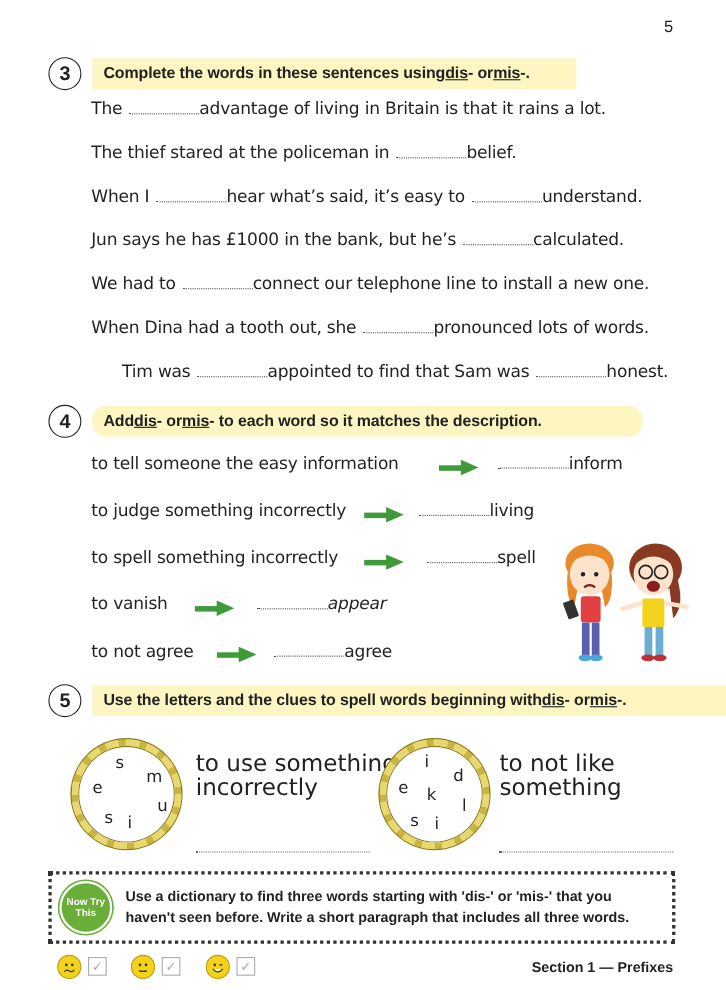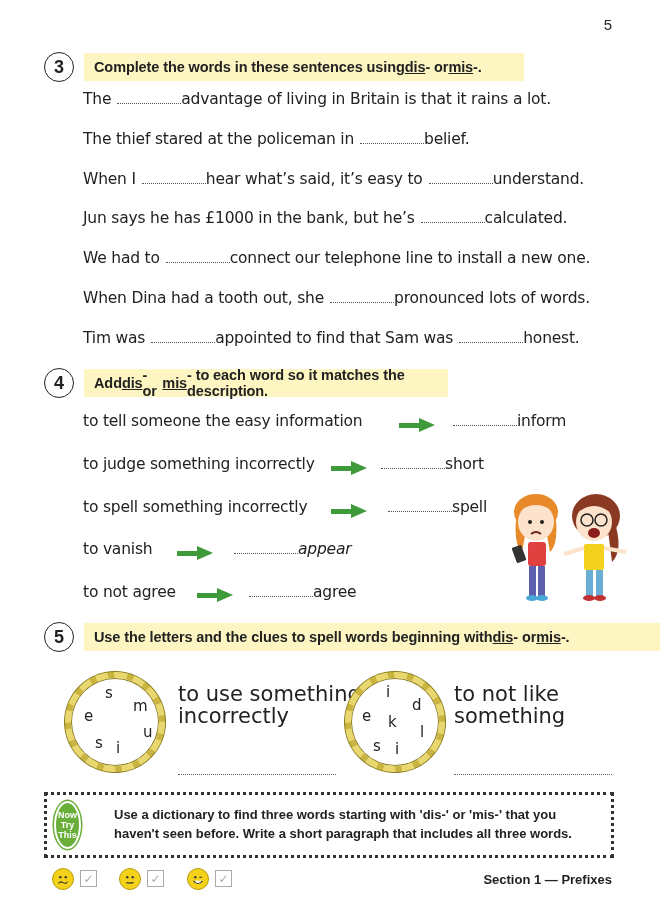--- a/index.html
+++ b/index.html
@@ -27,21 +27,21 @@
           border: 6px solid #c9b43f; box-shadow: inset 0 0 0 1px #8a7a20, 0 0 0 1px #8a7a20;
           background: #fff; }
   .rope::before { content: ""; position: absolute; inset: -6px; border-radius: 50%;
           border: 6px dashed #e9d870; }
   .letter { position: absolute; font-family: "DejaVu Sans", sans-serif; font-size: 15px; color: #222; }
 
   .clue { position: absolute; font-family: "DejaVu Sans", sans-serif; font-size: 21px; color: #222; line-height: 22px; }
   .answer-line { position: absolute; height: 2px; border-bottom: 1.5px dotted #666; }
 
   .try-box { position: absolute; left: 44px; top: 792px; width: 570px; height: 66px; border: 3px dotted #333; }
-  .try-badge { position: absolute; left: 54px; top: 801px; width: 27px; height: 48px; border-radius: 50%;
+  .try-badge { position: absolute; left: 54px; top: 801px; width: 48px; height: 48px; border-radius: 50%;
                background: #6aae3a; border: 2px solid #fff; box-shadow: 0 0 0 1.5px #6aae3a;
                display: flex; align-items: center; justify-content: center; flex-direction: column;
                font-family: "Liberation Sans", sans-serif; font-weight: bold; font-size: 9px; color: #fff; line-height: 10px; text-align: center; }
   .try-text { position: absolute; left: 114px; top: 805px; width: 490px; font-family: "Liberation Sans", sans-serif; font-weight: bold;
               font-size: 13px; color: #222; line-height: 19px; }
 
   .face { position: absolute; top: 868px; width: 22px; height: 22px; border-radius: 50%; background: #f5d21a; border: 1px solid #b89c10; }
   .tick { position: absolute; top: 870px; width: 17px; height: 17px; border: 1px solid #aaa; color: #aaa; font-size: 12px;
           display: flex; align-items: center; justify-content: center; }
   .footer { position: absolute; right: 48px; top: 872px; font-family: "Liberation Sans", sans-serif; font-weight: bold; font-size: 13px; color: #222; }
@@ -71,46 +71,46 @@
 </div>
 <div class="line" style="top:209px;">
   <span>Jun says he has £1000 in the bank, but he’s</span><span class="blank"></span><span>calculated.</span>
 </div>
 <div class="line" style="top:249px;">
   <span>We had to</span><span class="blank"></span><span>connect our telephone line to install a new one.</span>
 </div>
 <div class="line" style="top:289px;">
   <span>When Dina had a tooth out, she</span><span class="blank"></span><span>pronounced lots of words.</span>
 </div>
-<div class="line" style="top:329px;">
+<div class="line" style="top:329px;margin-left:28px;">
   <span>Tim was</span><span class="blank"></span><span>appointed to find that Sam was</span><span class="blank"></span><span>honest.</span>
 </div>
 
 <div class="q-circle" style="left:44px; top:368px;">4</div>
-<div class="q-banner" style="left:84px; top:369px; width:364px;">
+<div class="q-banner" style="left:84px; top:369px; width:500px;border-radius:12px;">
   <span>Add </span>
     <u>dis</u>
     <span>- or </span>
     <u>mis</u>
     <span>- to each word so it matches the description.</span>
 </div>
 
 <div class="line" style="top:412px;">to tell someone the easy information</div>
 <svg class="arrow" style="left:399px; top:418px;" viewBox="0 0 36 14">
     <rect x="0" y="5" width="22" height="5" fill="#3f9a3a"></rect>
     <polygon points="20,0 36,7 20,14" fill="#3f9a3a"></polygon>
   </svg>
 <div class="line" style="left:453px; top:412px;"><span class="blank noleft"></span><span>inform</span></div>
 
 <div class="line" style="top:455px;">to judge something incorrectly</div>
 <svg class="arrow" style="left:331px; top:461px;" viewBox="0 0 36 14">
     <rect x="0" y="5" width="22" height="5" fill="#3f9a3a"></rect>
     <polygon points="20,0 36,7 20,14" fill="#3f9a3a"></polygon>
   </svg>
-<div class="line" style="left:381px; top:455px;"><span class="blank noleft"></span><span>short</span></div>
+<div class="line" style="left:381px; top:455px;"><span class="blank noleft"></span><span>living</span></div>
 
 <div class="line" style="top:498px;">to spell something incorrectly</div>
 <svg class="arrow" style="left:331px; top:504px;" viewBox="0 0 36 14">
     <rect x="0" y="5" width="22" height="5" fill="#3f9a3a"></rect>
     <polygon points="20,0 36,7 20,14" fill="#3f9a3a"></polygon>
   </svg>
 <div class="line" style="left:388px; top:498px;"><span class="blank noleft"></span><span>spell</span></div>
 
 <div class="line" style="top:540px;">to vanish</div>
 <svg class="arrow" style="left:177px; top:546px;" viewBox="0 0 36 14">

